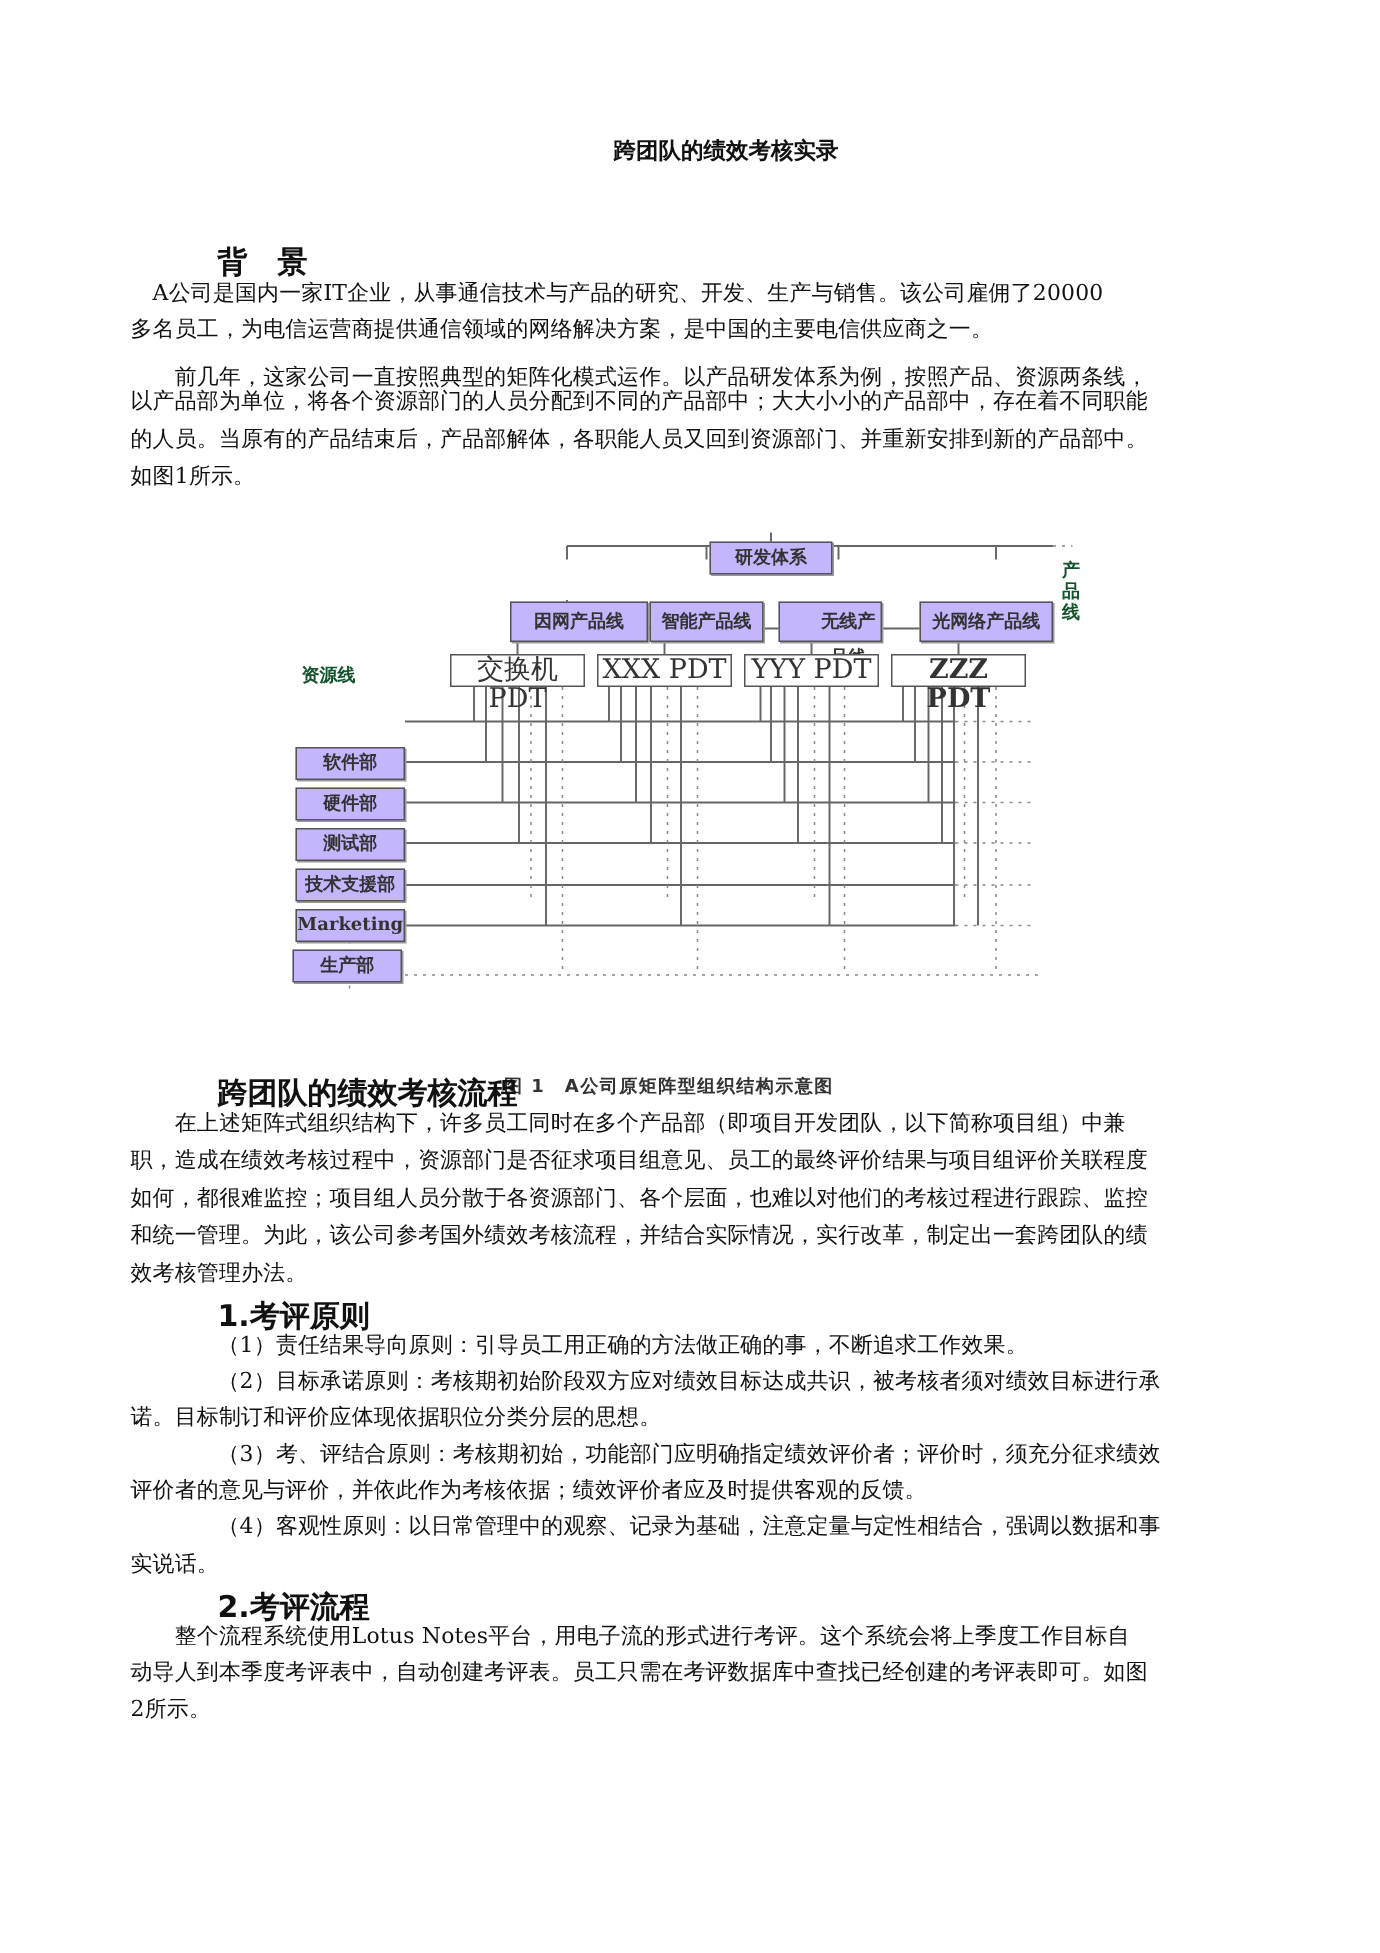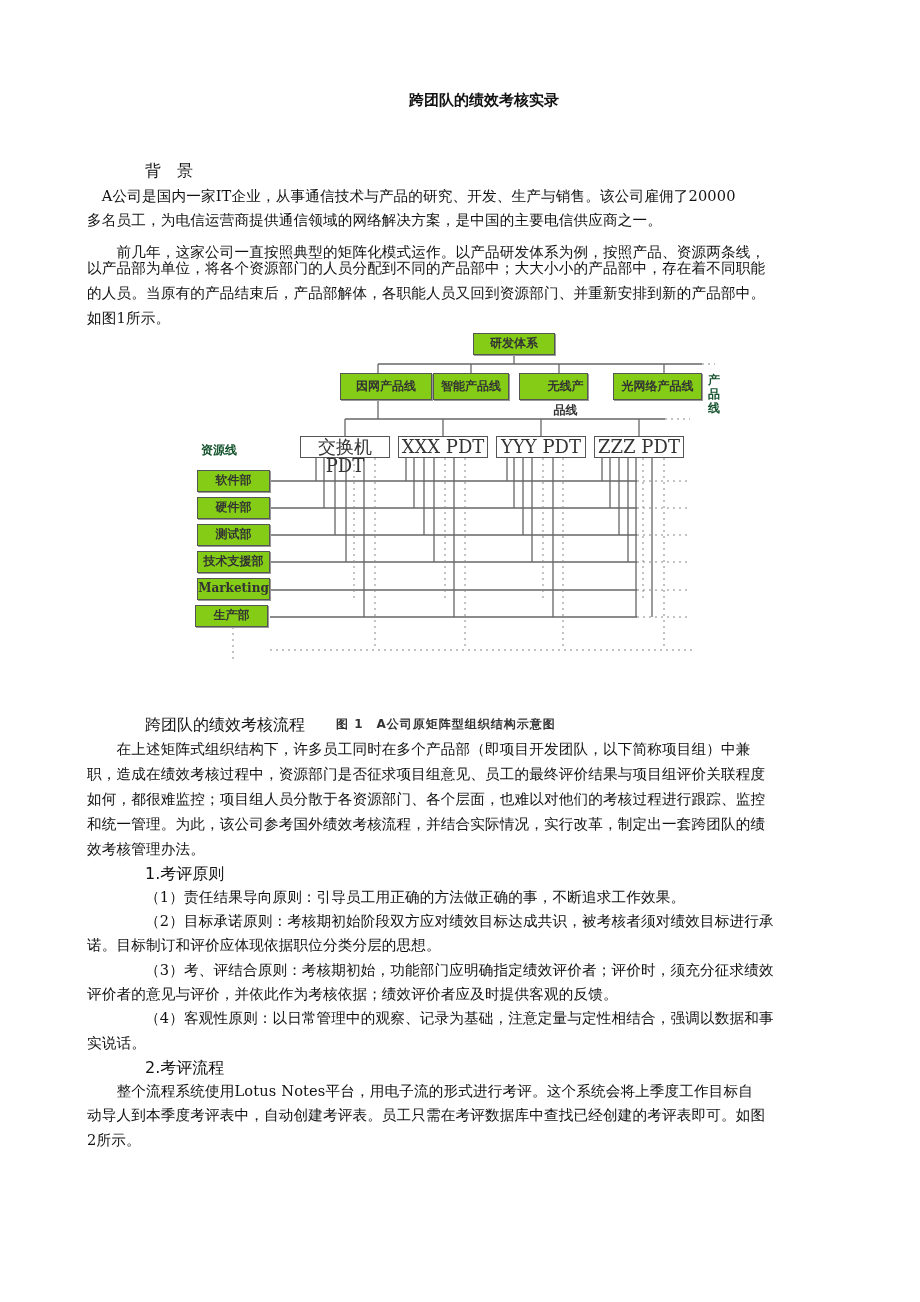--- a/index.html
+++ b/index.html
@@ -1,24 +1,24 @@
 <!DOCTYPE html>
 <html><head>
 <meta charset="utf-8">
 <style>
   html, body { margin: 0; padding: 0; background: #ffffff; }
   body { width: 920px; height: 1302px; position: relative; overflow: hidden;
          font-family: "DejaVu Serif", "Liberation Serif", serif; color: #111; }
   .ln { position: absolute; left: 87px; width: 760px; font-size: 14.6px; line-height: 18px; white-space: nowrap; letter-spacing: 0.15px; }
   .title { position: absolute; left: 0; width: 920px; text-align: center; top: 91px; font-size: 15px; font-weight: bold; font-family: "DejaVu Sans", "Liberation Sans", sans-serif; margin-left: 24px; }
-  .h { position: absolute; font-size: 16px; font-weight: normal; font-family: "DejaVu Sans", "Liberation Sans", sans-serif; white-space: nowrap; }
+  .h { position: absolute; font-size: 20px; font-weight: bold; font-family: "DejaVu Sans", "Liberation Sans", sans-serif; white-space: nowrap; }
   .diagram { position: absolute; left: 0; top: 0; width: 920px; height: 720px; pointer-events: none; }
   .box { position: absolute; box-sizing: border-box; border: 1.5px solid #555; text-align: center;
          font-family: "DejaVu Sans", "Liberation Sans", sans-serif; font-weight: bold; font-size: 12px; color: #333; }
-  .box.shaded { background: #84cc16; box-shadow: 1px 1px 0 #999; }
+  .box.shaded { background: #c4b5fd; box-shadow: 1px 1px 0 #999; margin-top: 28px; }
   .box.plain { background: #ffffff; font-weight: normal; font-family: "DejaVu Serif", "Liberation Serif", serif; font-size: 18px; }
   .lbl { position: absolute; font-family: "DejaVu Sans", "Liberation Sans", sans-serif; font-weight: bold; font-size: 12px; color: #14532d; }
   .cap { position: absolute; left: 336px; top: 676px; font-family: "DejaVu Sans", "Liberation Sans", sans-serif; font-weight: bold; font-size: 12px; color: #333; letter-spacing: 1px; white-space: nowrap; margin-top: 40px; }
 </style>
 </head>
 <body>
 
 <div>
 
   <div class="title">跨团队的绩效考核实录</div>
@@ -111,21 +111,21 @@
     <div class="box shaded" style="left:433px; top:373px; width:76px; height:27px; line-height:24px;">智能产品线</div>
     <div class="box shaded" style="left:519px; top:373px; width:69px; height:27px; line-height:24px;padding-left:24px;">无线产品线</div>
     <div class="box shaded" style="left:613px; top:373px; width:89px; height:27px; line-height:24px;">光网络产品线</div>
 
     <div class="lbl" style="left:708px; top:373px; width:14px; line-height:14px; word-break:break-all; white-space:normal;">产品线</div>
     <div class="lbl" style="left:201px; top:442px;">资源线</div>
 
     <div class="box plain" style="left:300px; top:436px; width:90px; height:22px; line-height:19px;">交换机 PDT</div>
     <div class="box plain" style="left:398px; top:436px; width:90px; height:22px; line-height:19px;">XXX PDT</div>
     <div class="box plain" style="left:496px; top:436px; width:90px; height:22px; line-height:19px;">YYY PDT</div>
-    <div class="box plain" style="left:594px; top:436px; width:90px; height:22px; line-height:19px;">ZZZ PDT</div>
+    <div class="box plain" style="left:594px; top:436px; width:90px; height:22px; line-height:19px;font-weight:bold;">ZZZ PDT</div>
 
     <div class="box shaded" style="left:197px; top:470px; width:73px; height:22px; line-height:19px;">软件部</div>
     <div class="box shaded" style="left:197px; top:497px; width:73px; height:22px; line-height:19px;">硬件部</div>
     <div class="box shaded" style="left:197px; top:524px; width:73px; height:22px; line-height:19px;">测试部</div>
     <div class="box shaded" style="left:197px; top:551px; width:73px; height:22px; line-height:19px;">技术支援部</div>
     <div class="box shaded" style="left:197px; top:578px; width:73px; height:22px; line-height:19px; font-family:'DejaVu Serif','Liberation Serif',serif;">Marketing</div>
     <div class="box shaded" style="left:195px; top:605px; width:73px; height:22px; line-height:19px;">生产部</div>
 
     <div class="cap">图 1　A公司原矩阵型组织结构示意图</div>
   </div>

